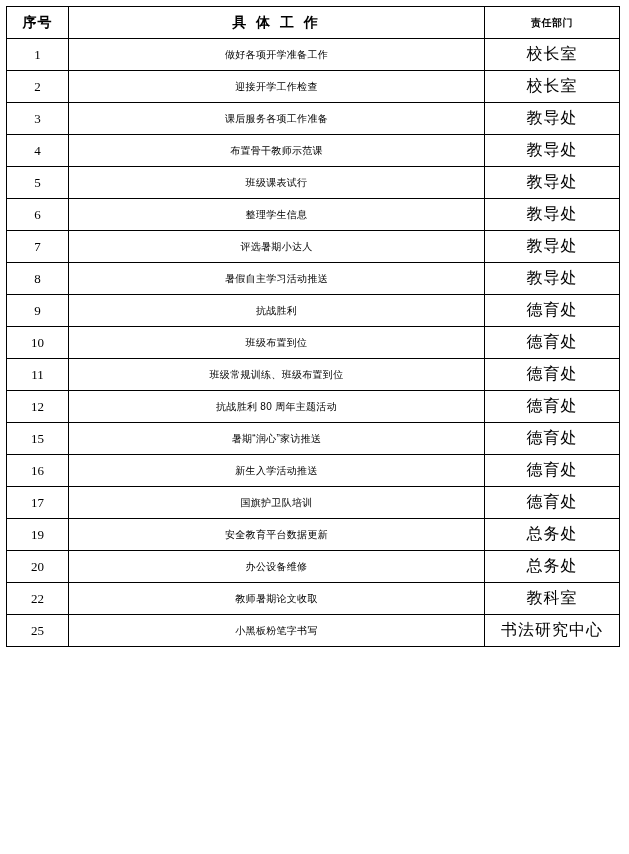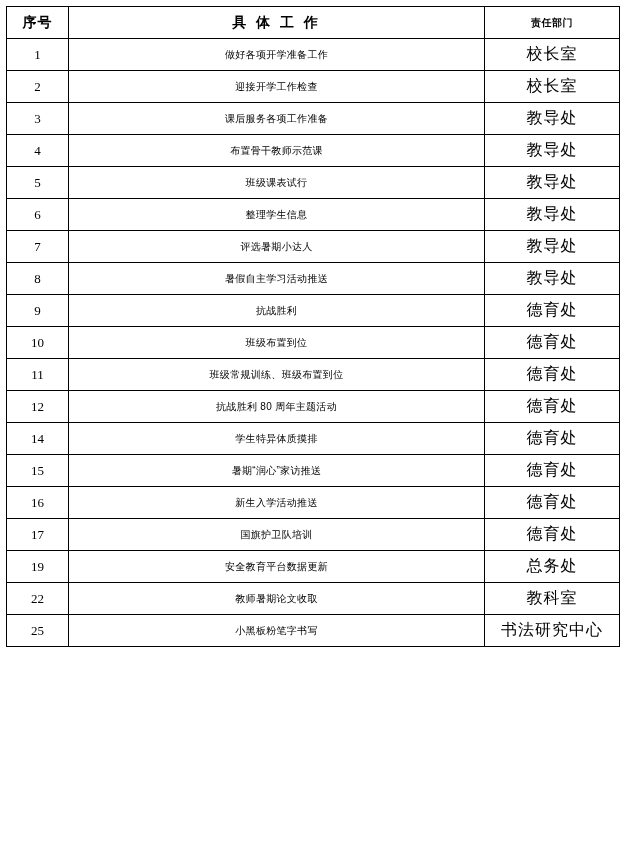--- a/index.html
+++ b/index.html
@@ -143,45 +143,45 @@
           <td class="cell-no">11</td>
           <td class="cell-task">班级常规训练、班级布置到位</td>
           <td class="cell-dept">德育处</td>
         </tr>
         <tr>
           <td class="cell-no">12</td>
           <td class="cell-task">抗战胜利 80 周年主题活动</td>
           <td class="cell-dept">德育处</td>
         </tr>
         <tr>
-          <td class="cell-no">14</td>
-          <td class="cell-task">学生特异体质摸排</td>
-          <td class="cell-dept">德育处</td>
-        </tr>
-        <tr>
           <td class="cell-no">15</td>
           <td class="cell-task">暑期“润心”家访推送</td>
           <td class="cell-dept">德育处</td>
         </tr>
         <tr>
           <td class="cell-no">16</td>
           <td class="cell-task">新生入学活动推送</td>
           <td class="cell-dept">德育处</td>
         </tr>
         <tr>
           <td class="cell-no">17</td>
           <td class="cell-task">国旗护卫队培训</td>
           <td class="cell-dept">德育处</td>
         </tr>
         <tr>
           <td class="cell-no">19</td>
           <td class="cell-task">安全教育平台数据更新</td>
           <td class="cell-dept">总务处</td>
         </tr>
         <tr>
+          <td class="cell-no">20</td>
+          <td class="cell-task">办公设备维修</td>
+          <td class="cell-dept">总务处</td>
+        </tr>
+        <tr>
           <td class="cell-no">22</td>
           <td class="cell-task">教师暑期论文收取</td>
           <td class="cell-dept">教科室</td>
         </tr>
         <tr>
           <td class="cell-no">25</td>
           <td class="cell-task">小黑板粉笔字书写</td>
           <td class="cell-dept">书法研究中心</td>
         </tr>
       </tbody>

